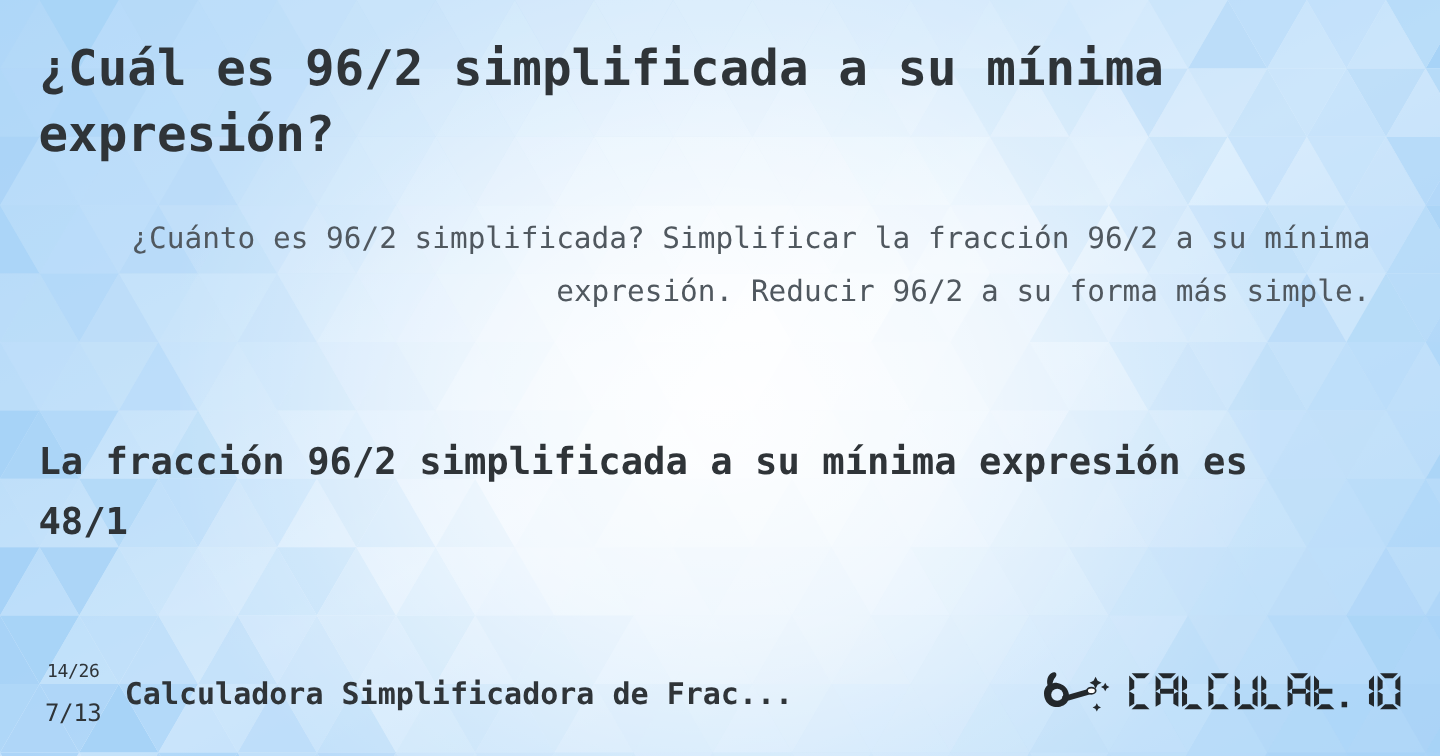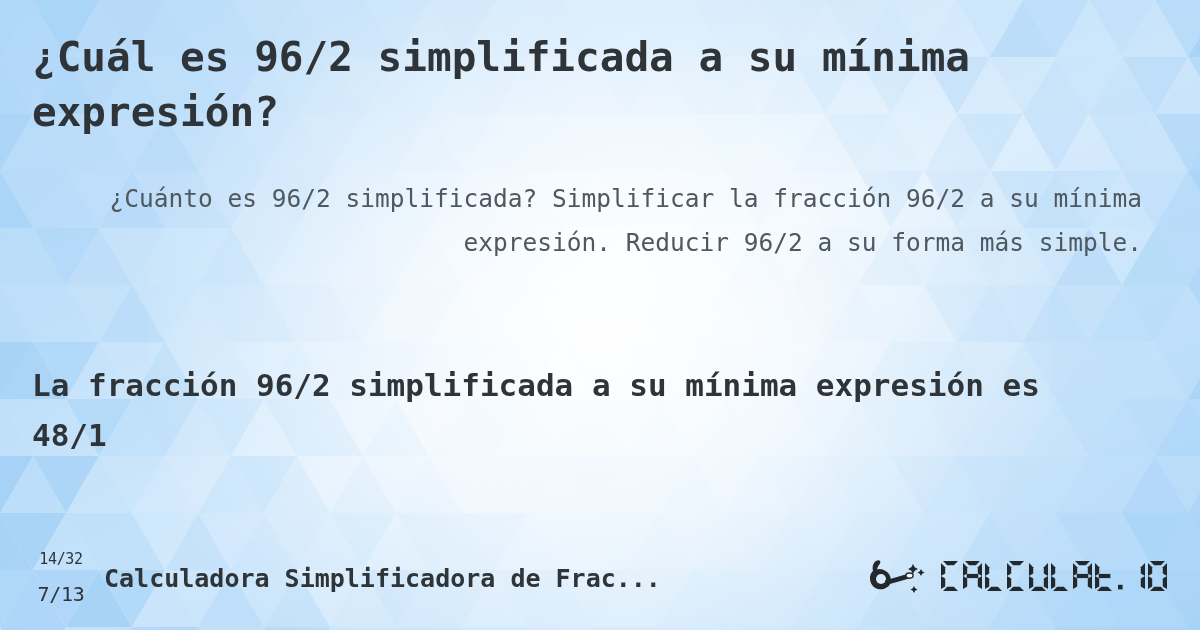--- a/index.html
+++ b/index.html
@@ -784,21 +784,21 @@
 
     <h1 class="title">¿Cuál es 96/2 simplificada a su mínima expresión?</h1>
 
     <p class="subtitle">¿Cuánto es 96/2 simplificada? Simplificar la fracción 96/2 a su mínima expresión. Reducir 96/2 a su forma más simple.</p>
 
     <p class="result">La fracción 96/2 simplificada a su mínima expresión es 48/1</p>
 
     <div class="footer">
 
       <div class="fraction-icon">
-        <span class="top">14/32</span>
+        <span class="top">14/26</span>
         <span class="bot">7/13</span>
       </div>
 
       <div class="footer-title">Calculadora Simplificadora de Frac...</div>
 
       <div class="brand">
         <svg class="brand-mark" viewBox="0 0 62 40" aria-hidden="true">
           <g fill="#23282c">
 
             <path d="M6 12 C3 13 1 16 1 20 C1 25 4 30 9 31 C14 32 19 30 21 26 C22.5 23 22 19 20 16 C18 13 14 11 10 11 Z"></path>

